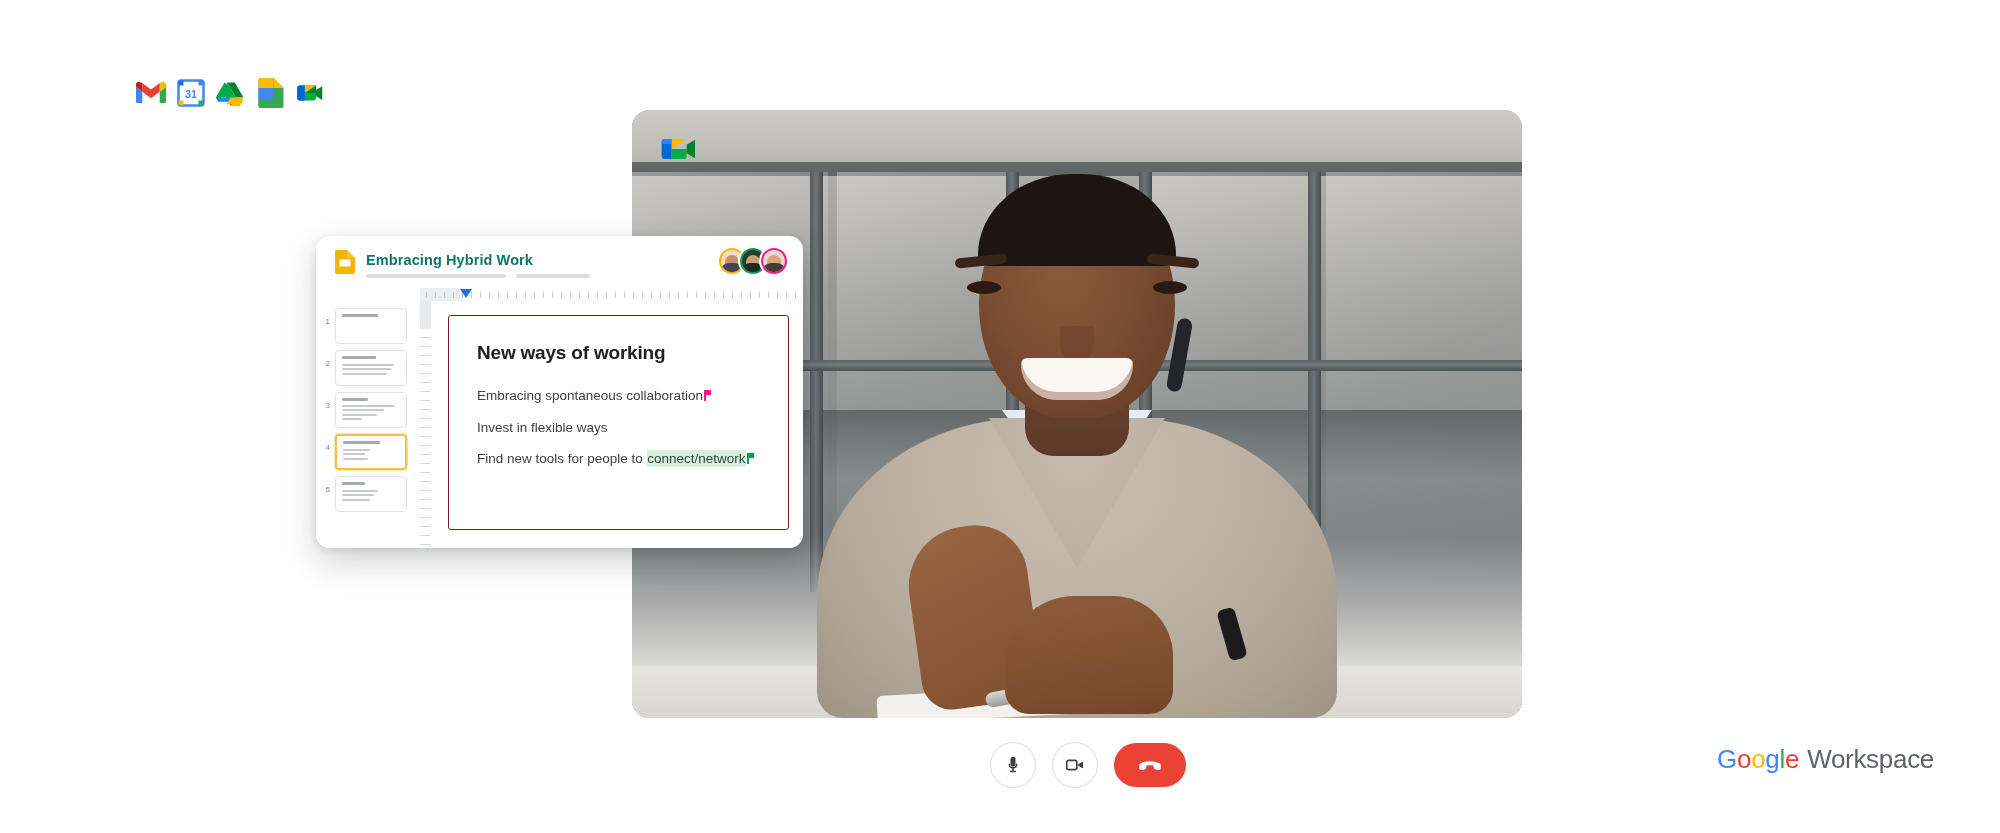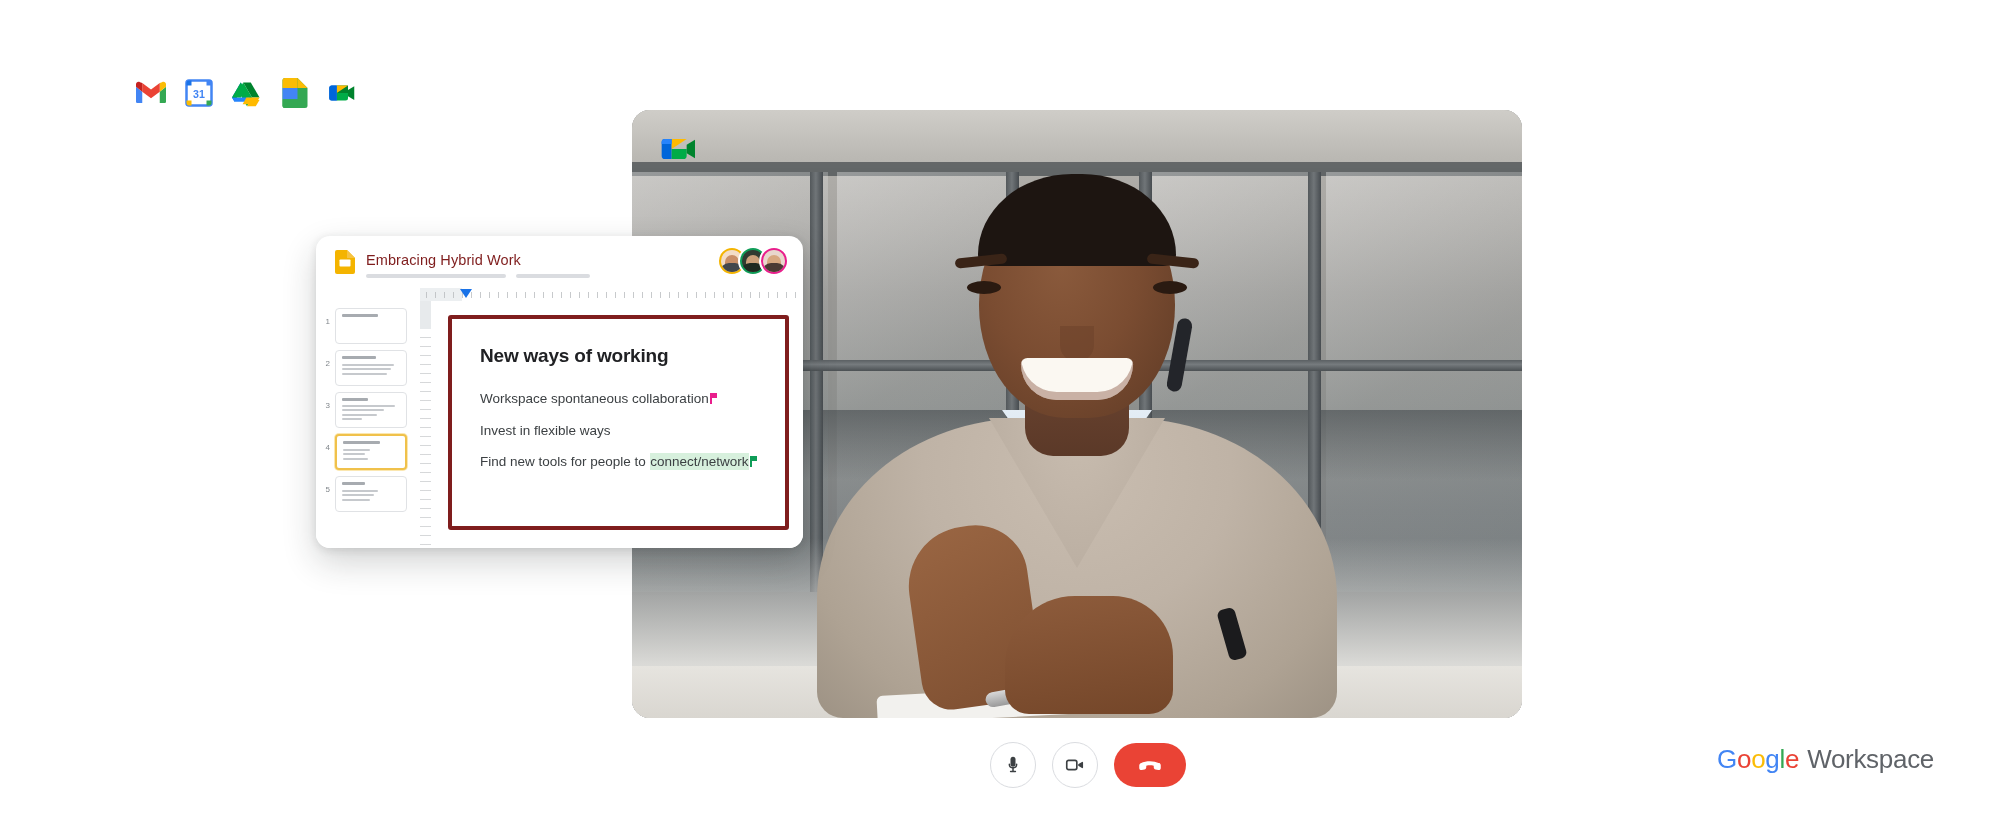--- a/index.html
+++ b/index.html
@@ -16,21 +16,21 @@
     -webkit-font-smoothing: antialiased;
   }
 
   
   #app-strip {
     position: absolute;
     left: 110px;
     top: 78px;
     display: flex;
     align-items: center;
-    gap: 18px;
+    gap: 10px;
     padding-left: 26px;
   }
   .app-icon { width: 30px; height: 30px; display: block; }
 
   
   #meet-stage {
     position: absolute;
     left: 632px;
     top: 110px;
     width: 890px;
@@ -193,21 +193,21 @@
     position: absolute;
     left: 316px; top: 236px;
     width: 487px; height: 312px;
     background: #ffffff;
     border-radius: 14px;
     box-shadow: 0 14px 34px rgba(32,33,36,.20), 0 2px 8px rgba(32,33,36,.12);
     overflow: hidden;
   }
   #slides-header { position: relative; height: 52px; }
   #slides-icon { position: absolute; left: 18px; top: 14px; width: 22px; height: 24px; }
-  #slides-title { position: absolute; left: 50px; top: 16px; font-size: 14.5px; font-weight: 400; color: #7f1d1d; letter-spacing: .1px; }
+  #slides-title { position: absolute; left: 50px; top: 16px; font-size: 14.5px; font-weight: 700; color: #0f766e; letter-spacing: .1px; }
   .menu-line { position: absolute; height: 4px; background: #dadce0; border-radius: 2px; }
   #menu-line-1 { left: 50px; top: 38px; width: 140px; }
   #menu-line-2 { left: 200px; top: 38px; width: 74px; }
   #avatars { position: absolute; right: 14px; top: 10px; display: flex; }
   .avatar {
     width: 30px; height: 30px; border-radius: 50%;
     border: 2.5px solid #fff; box-sizing: border-box;
     margin-left: -9px; overflow: hidden; position: relative;
   }
   .avatar:first-child { margin-left: 0; }
@@ -252,21 +252,21 @@
 
   #editor-pane { flex: 1; position: relative; background: #ffffff; }
   #vruler {
     position: absolute; left: 0; top: 0; width: 11px; bottom: 0;
     background: repeating-linear-gradient(180deg, #b5b8bb 0 1px, transparent 1px 9px);
     opacity: .55;
   }
   #vruler-shade { position:absolute; left:0; top:0; width:11px; height:28px; background:#e7eaec;}
   #slide-canvas {
     position: absolute; left: 28px; top: 14px; right: 14px; bottom: 18px;
-    border: 4px solid #7f1d1d; border-radius: 3px; background: #fff;
+    border: 1px solid #7f1d1d; border-radius: 3px; background: #fff;
     padding: 26px 28px;
     box-sizing: border-box;
   }
   #slide-title { font-size: 19px; font-weight: 700; color: #202124; letter-spacing: -.2px; }
   .slide-bullet { font-size: 13.5px; color: #3c4043; margin-top: 12px; line-height: 1.45; position: relative; display: inline-block;}
   #bullet-1 { margin-top: 22px; }
   .cursor-flag { display: inline-block; width: 7px; height: 11px; vertical-align: -1px; margin-left: 1px; position: relative; }
   .cursor-flag::before { content:""; position:absolute; left:0; top:0; width:2px; height:11px; }
   .cursor-flag::after { content:""; position:absolute; left:2px; top:0; width:5px; height:5px; }
   .cursor-pink::before, .cursor-pink::after { background: #e91e8c; }
@@ -509,21 +509,21 @@
     </div>
 
     <div id="editor-pane">
       <div id="vruler"></div>
       <div id="vruler-shade"></div>
 
       <div id="slide-canvas">
         <div id="slide-title">New ways of working</div>
 
         <div class="slide-bullet" id="bullet-1">
-          <span>Workspace spontaneous collaboration</span><span class="cursor-flag cursor-pink"></span>
+          <span>Embracing spontaneous collaboration</span><span class="cursor-flag cursor-pink"></span>
         </div>
         <div class="slide-bullet">
           <span>Invest in flexible ways</span>
         </div>
         <div class="slide-bullet">
           <span>Find new tools for people to</span>
         </div>
         <div class="slide-bullet" style="margin-top:6px">
           <span class="hl-green">connect/network</span><span class="cursor-flag cursor-green"></span>
         </div>

